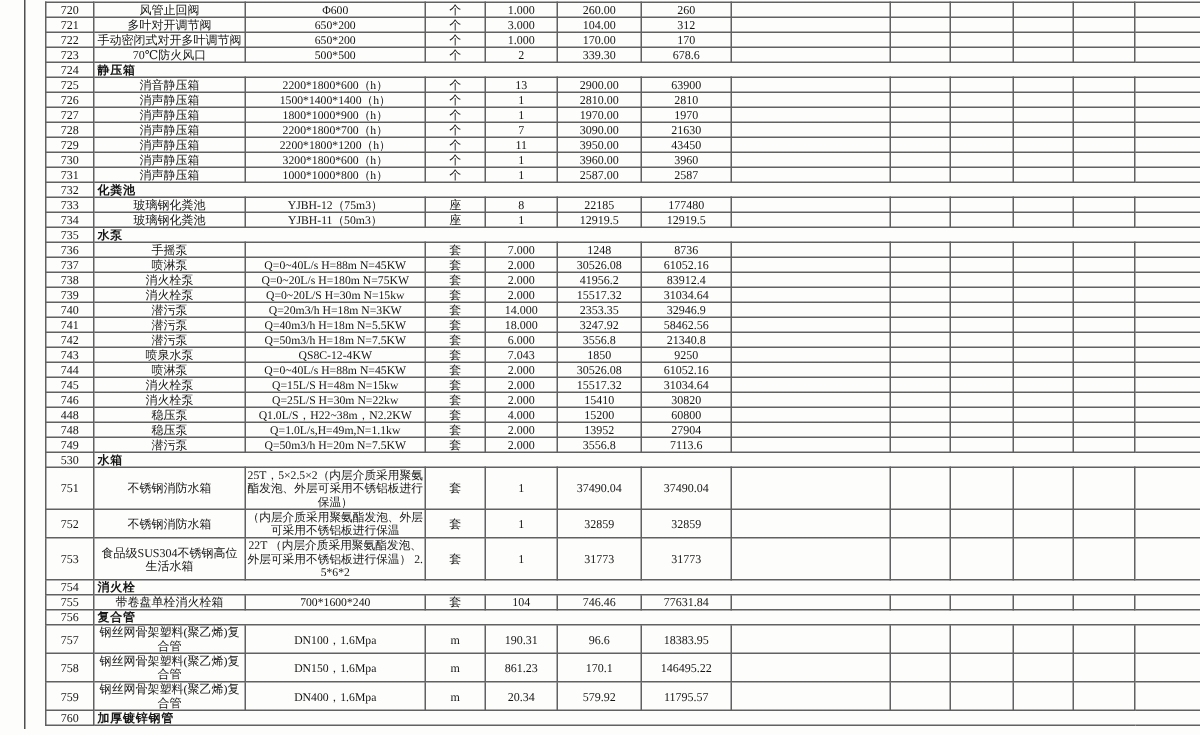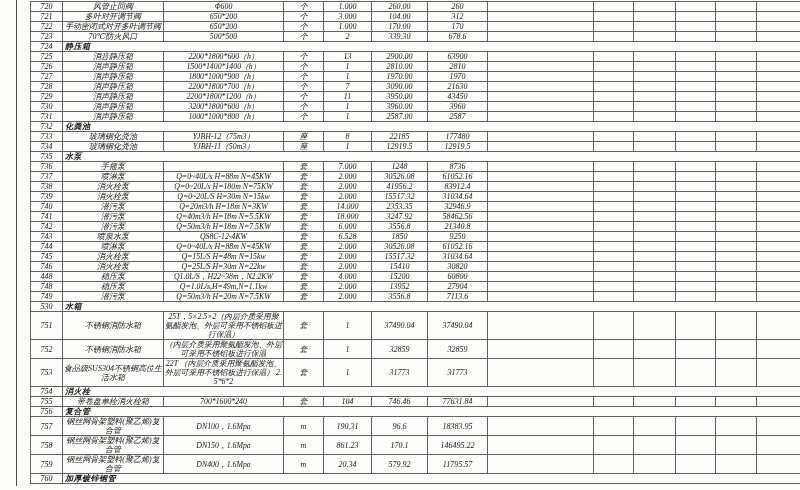--- a/index.html
+++ b/index.html
@@ -1,21 +1,21 @@
 <!DOCTYPE html>
 <html><head>
 <meta charset="utf-8">
 <style>
   html, body { margin: 0; padding: 0; }
   body {
     width: 800px; height: 490px; overflow: hidden;
     background: #fdfdfc;
     font-family: "Liberation Serif", "DejaVu Serif", serif;
   }
-  .sheet { position: relative; width: 800px; height: 490px; overflow: hidden; font-style: italic; }
+  .sheet { position: relative; width: 800px; height: 490px; overflow: hidden; }
   .fold-line {
     position: absolute; left: 16px; top: 0; width: 1px; height: 486px;
     background: #4f4f4f;
   }
   table.boq {
     position: absolute; left: 30px; top: 1px;
     border-collapse: collapse; table-layout: fixed; width: 772px;
   }
   .boq tr { height: 10px; }
   .boq td {
@@ -365,21 +365,21 @@
           <td class="c-empty"></td>
           <td class="c-empty"></td>
           <td class="c-empty"></td>
           <td class="c-empty"></td>
         </tr>
         <tr>
           <td class="c-no">743</td>
           <td class="c-name">喷泉水泵</td>
           <td class="c-spec">QS8C-12-4KW</td>
           <td class="c-unit">套</td>
-          <td class="c-qty">6.528</td>
+          <td class="c-qty">7.043</td>
           <td class="c-price">1850</td>
           <td class="c-total">9250</td>
           <td class="c-empty"></td>
           <td class="c-empty"></td>
           <td class="c-empty"></td>
           <td class="c-empty"></td>
           <td class="c-empty"></td>
           <td class="c-empty"></td>
         </tr>
         <tr>

